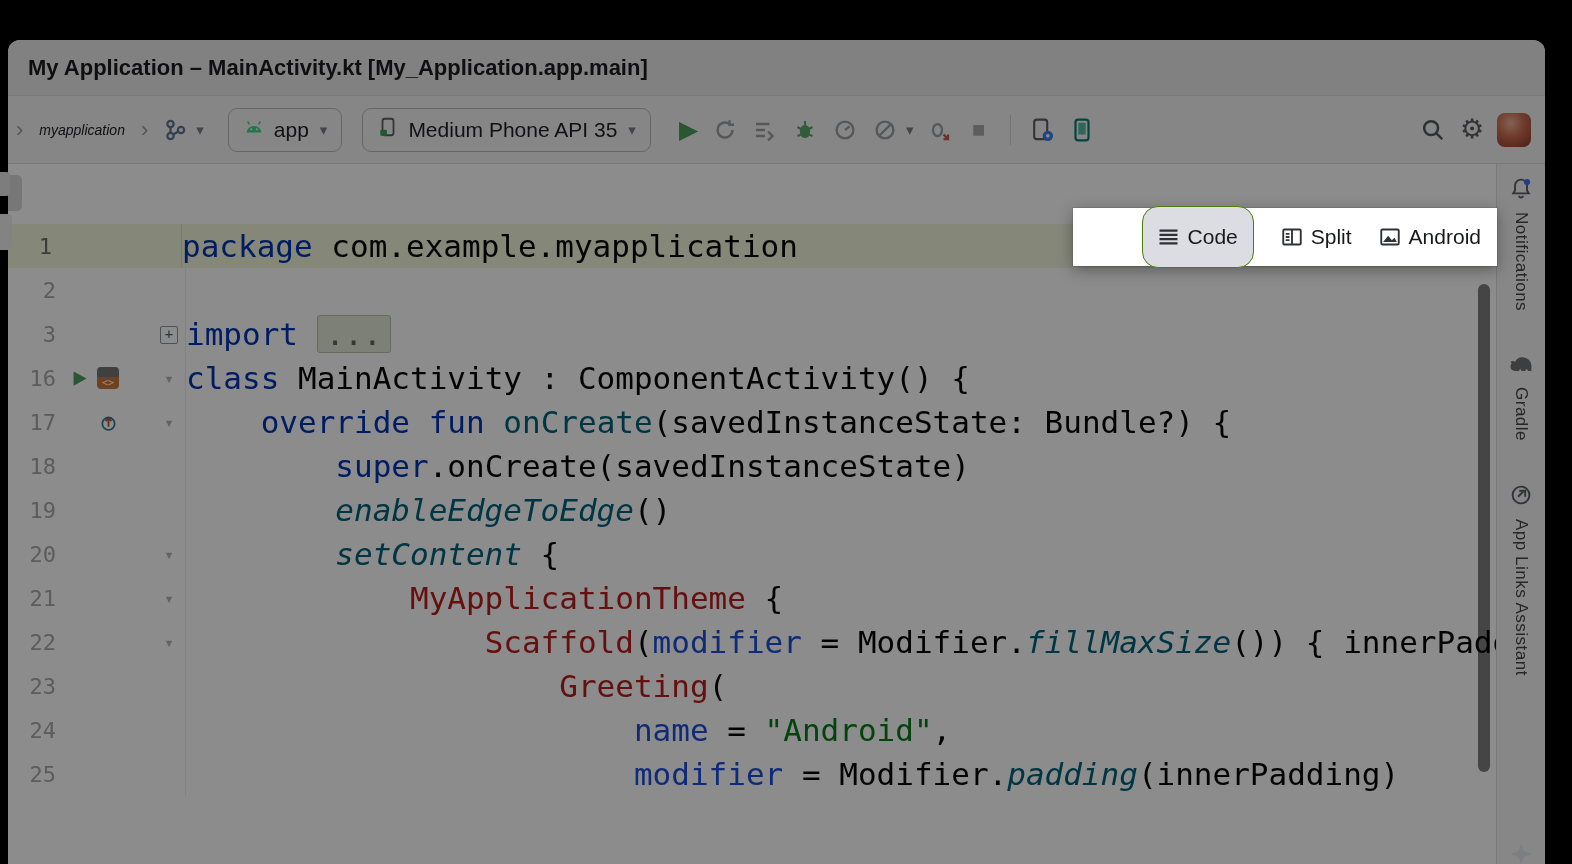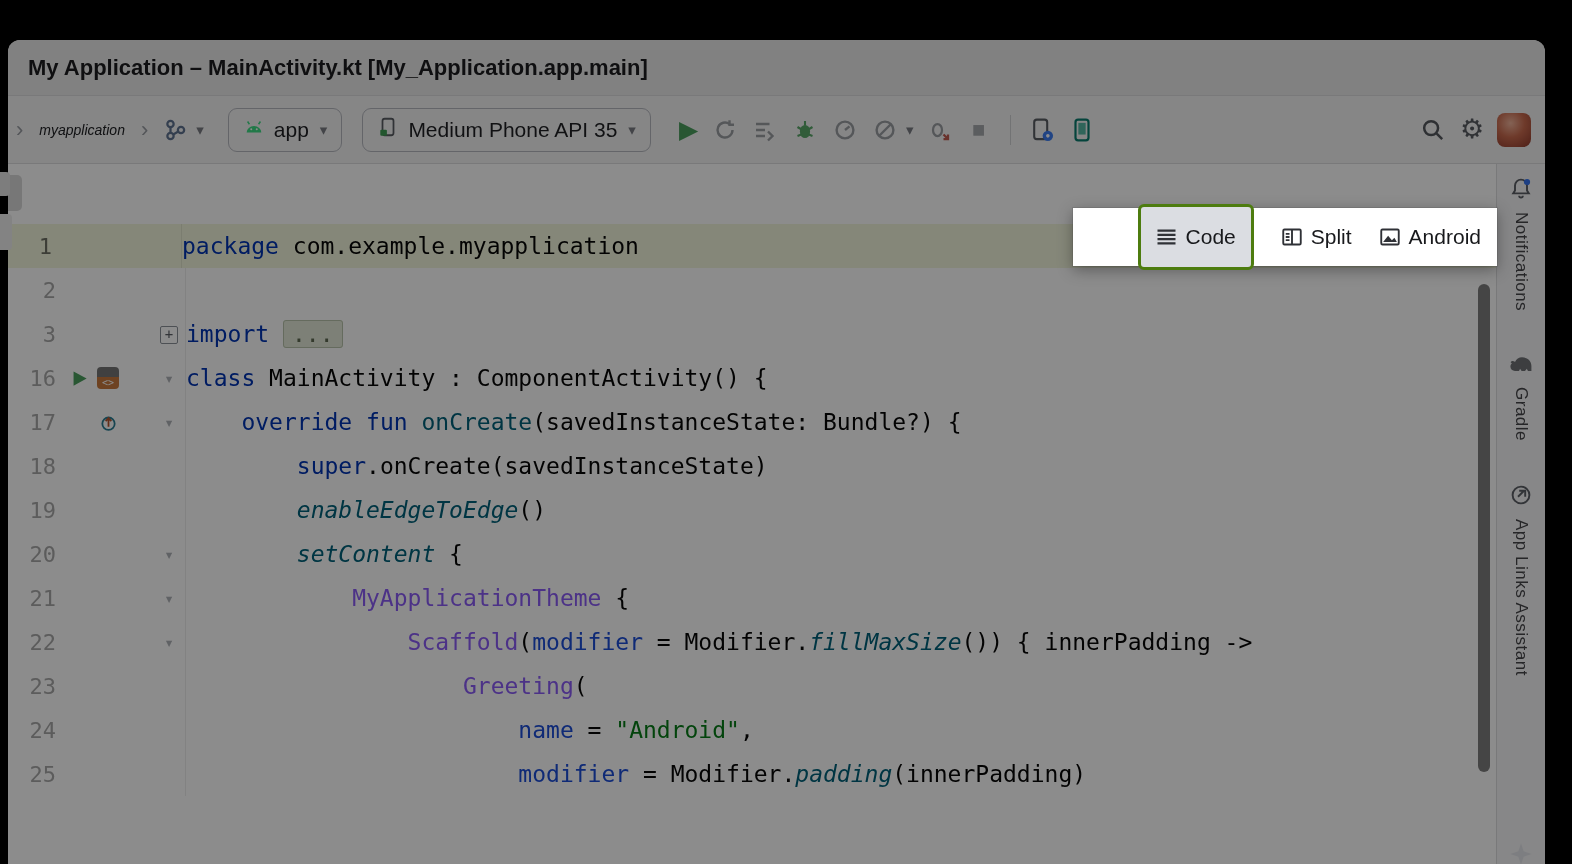--- a/index.html
+++ b/index.html
@@ -57,47 +57,47 @@
   .gic{display:flex;align-items:center;gap:8px;padding-left:14px;width:100px;box-sizing:border-box;}
   .gic .blank{display:inline-block;width:21px;}
   .actico{position:relative;width:22px;height:22px;border-radius:4px;overflow:hidden;
           background:linear-gradient(to bottom,#767676 45%,#c8793c 45%);display:inline-block;}
   .actico em{position:absolute;left:0;right:0;bottom:0;height:55%;font-style:normal;color:#fff;
              font-size:10px;line-height:12px;text-align:center;font-family:"DejaVu Sans Mono",monospace;}
   .gfold{width:26px;text-align:center;}
   .foldplus{display:inline-block;width:16px;height:16px;border:1px solid #8d939a;color:#5c6066;
             font-size:14px;line-height:15px;border-radius:2px;background:#fff;}
   .foldarrow{color:#b0b3b8;font-size:16px;}
-  .ctext{white-space:pre;font-size:23px;color:#070707;}
+  .ctext{white-space:pre;font-size:31px;color:#070707;}
   .tk-kw{color:#0033b3;}
   .tk-pl{color:#070707;}
   .tk-decl{color:#00627a;}
   .tk-call{color:#00627a;font-style:italic;}
-  .tk-comp{color:#8b5cf6;}
+  .tk-comp{color:#b91c1c;}
   .tk-named{color:#1d4ed8;}
   .tk-str{color:#067d17;}
   .tk-foldbox{background:#e3ead9;color:#5f6b52;border:1px solid #b9c4ab;border-radius:3px;padding:0 8px;}
   .checkmark{position:absolute;top:16px;right:14px;}
   .scrollbar{position:absolute;right:6px;top:62px;width:12px;height:488px;border-radius:6px;
              background:rgba(0,0,0,0.5);}
   
   .stripe{flex:0 0 48px;background:#f6f6f7;border-left:1px solid #dcdcde;display:flex;
           flex-direction:column;align-items:center;padding-top:12px;}
   .stripe-item{display:flex;flex-direction:column;align-items:center;gap:8px;margin-bottom:42px;}
   .vlabel{writing-mode:vertical-rl;font-size:17px;color:#454549;letter-spacing:0.5px;}
   .stripe .spacer{flex:1;}
   .sparkle{margin-bottom:14px;}
   
   .dim{position:absolute;inset:0;background:rgba(0,0,0,0.45);z-index:50;pointer-events:none;}
   .spotlight{position:absolute;left:1073px;top:208px;width:424px;height:58px;background:#ffffff;
              z-index:60;display:flex;align-items:center;justify-content:flex-end;gap:28px;
              padding-right:16px;box-sizing:border-box;
              box-shadow:0 0 0 1px rgba(0,0,0,0.08),0 4px 14px rgba(0,0,0,0.35);}
   .mode-btn{display:inline-flex;align-items:center;gap:9px;font-size:21px;color:#18191c;}
-  .mode-btn.selected{background:#dbdde2;border:3px solid #4d7c0f;border-radius:6px;padding:18px 15px;}
+  .mode-btn.selected{background:#dbdde2;border:1px solid #4d7c0f;border-radius:16px;padding:18px 15px;}
   .mode-btn svg{display:block;}
   
   .edge-notch{position:absolute;left:0;top:214px;width:12px;height:36px;background:#efefef;border-radius:0 4px 4px 0;z-index:5;}
   .edge-notch2{position:absolute;left:0;top:172px;width:10px;height:24px;background:#e4e4e4;border-radius:0 4px 4px 0;z-index:5;}
 </style>
 </head>
 <body>
 
 <div class="stage">
   <div class="edge-notch2"></div>

